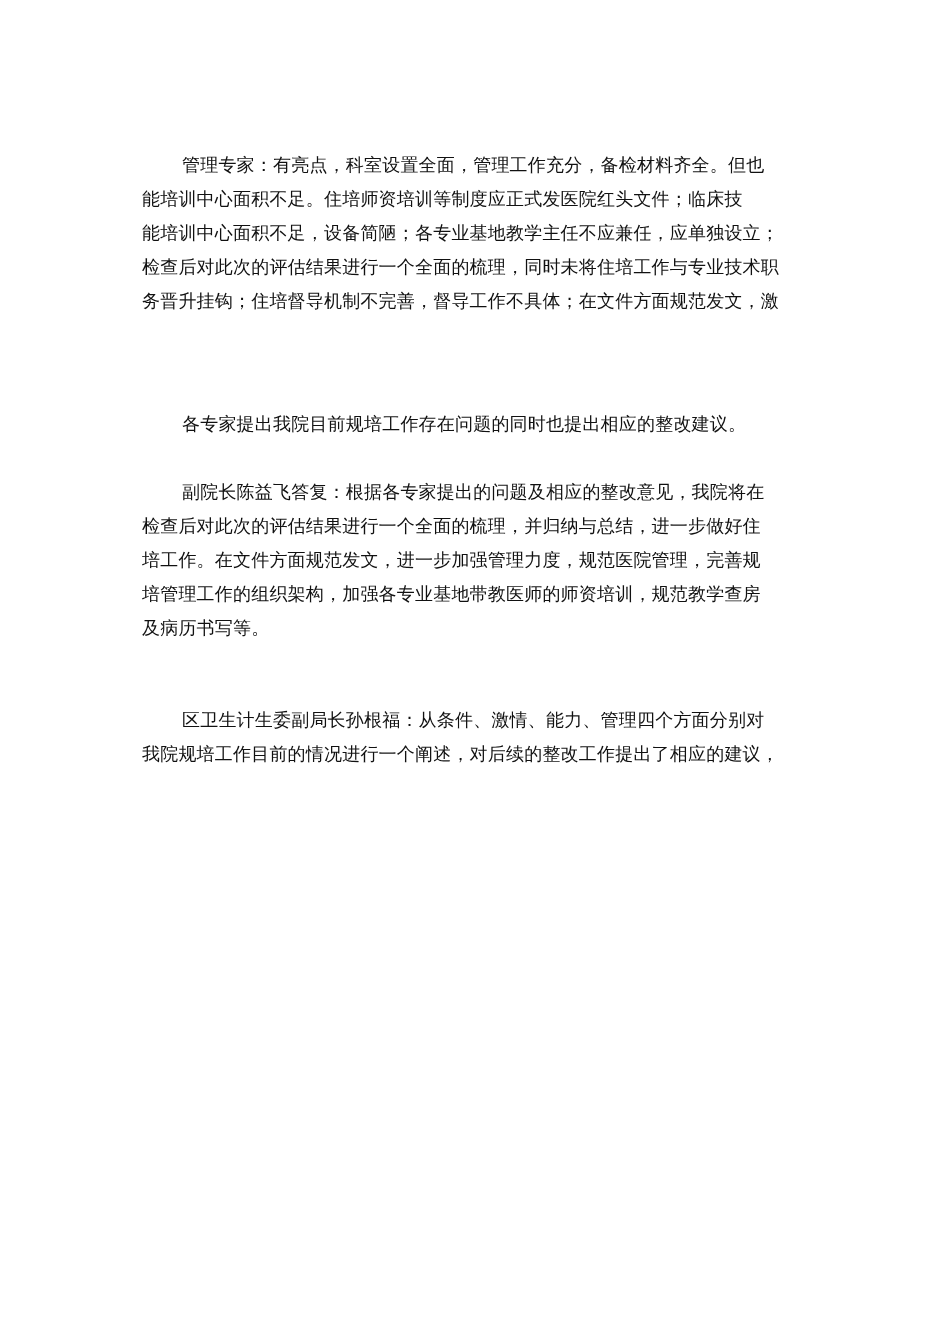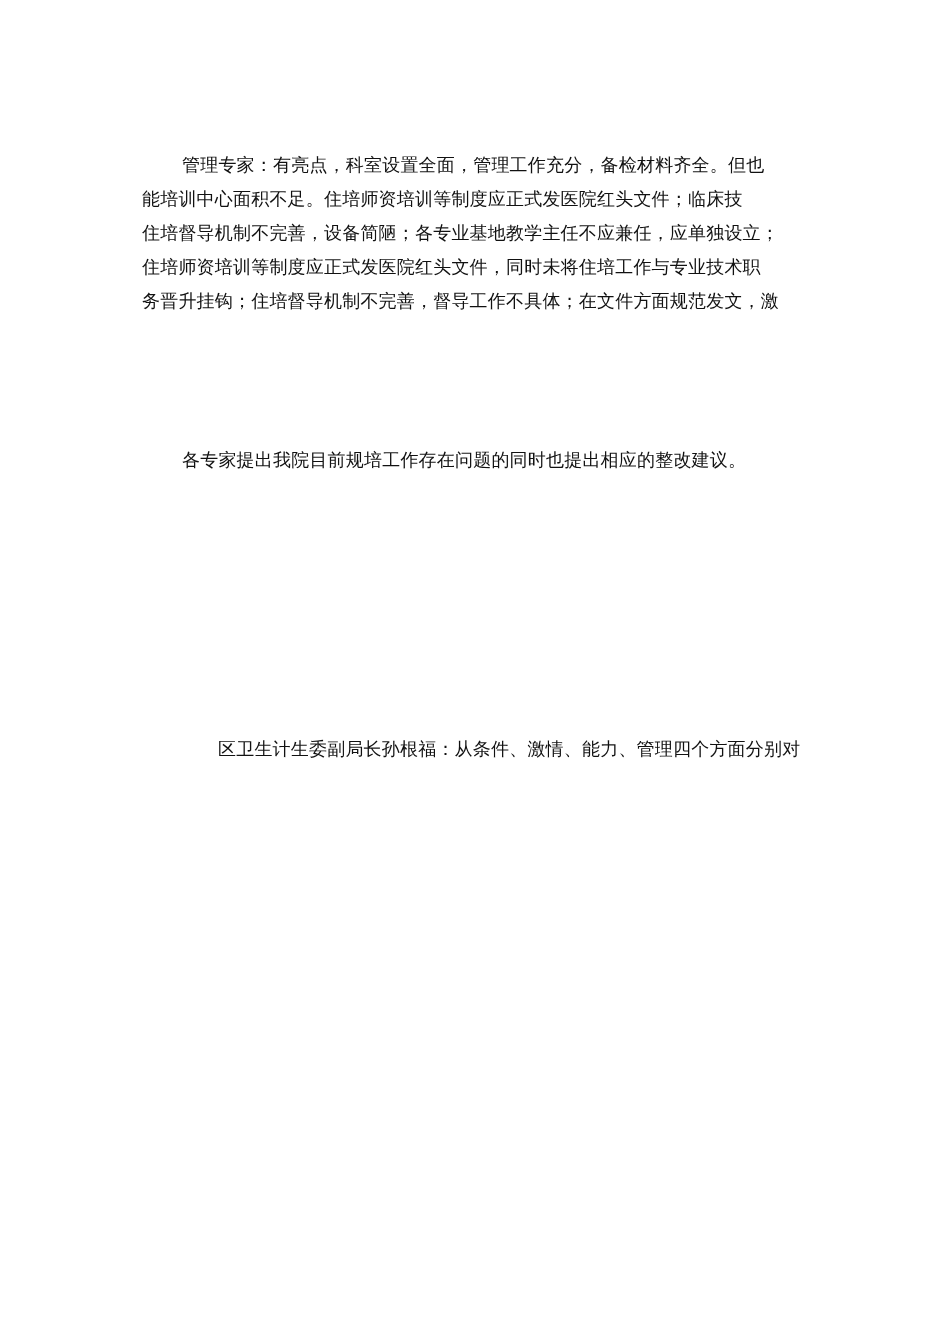--- a/index.html
+++ b/index.html
@@ -33,39 +33,47 @@
     }
     .line {
       display: block;
       white-space: nowrap;
       letter-spacing: 0.2px;
     }
     .line.indent {
       padding-left: 40px;
     }
     #p1 { top: 148px; }
-    #p2 { top: 407px; margin-top: 36px; }
+    #p2 { top: 407px; }
     #p3 { top: 475px; }
-    #p4 { top: 732px; margin-left: 36px; }
+    #p4 { top: 703px; }
   </style>
 </head>
 <body>
 
 <div class="page">
 
   <p class="para" id="p1">
     <span class="line indent">管理专家：有亮点，科室设置全面，管理工作充分，备检材料齐全。但也</span>
     <span class="line">能培训中心面积不足。住培师资培训等制度应正式发医院红头文件；临床技</span>
-    <span class="line">住培督导机制不完善，设备简陋；各专业基地教学主任不应兼任，应单独设立；</span>
-    <span class="line">住培师资培训等制度应正式发医院红头文件，同时未将住培工作与专业技术职</span>
+    <span class="line">能培训中心面积不足，设备简陋；各专业基地教学主任不应兼任，应单独设立；</span>
+    <span class="line">检查后对此次的评估结果进行一个全面的梳理，同时未将住培工作与专业技术职</span>
     <span class="line">务晋升挂钩；住培督导机制不完善，督导工作不具体；在文件方面规范发文，激</span>
   </p>
 
   <p class="para" id="p2">
     <span class="line indent">各专家提出我院目前规培工作存在问题的同时也提出相应的整改建议。</span>
   </p>
 
+  <p class="para" id="p3">
+    <span class="line indent">副院长陈益飞答复：根据各专家提出的问题及相应的整改意见，我院将在</span>
+    <span class="line">检查后对此次的评估结果进行一个全面的梳理，并归纳与总结，进一步做好住</span>
+    <span class="line">培工作。在文件方面规范发文，进一步加强管理力度，规范医院管理，完善规</span>
+    <span class="line">培管理工作的组织架构，加强各专业基地带教医师的师资培训，规范教学查房</span>
+    <span class="line">及病历书写等。</span>
+  </p>
 
   <p class="para" id="p4">
     <span class="line indent">区卫生计生委副局长孙根福：从条件、激情、能力、管理四个方面分别对</span>
+    <span class="line">我院规培工作目前的情况进行一个阐述，对后续的整改工作提出了相应的建议，</span>
   </p>
 
 </div>
 
 </body></html>

